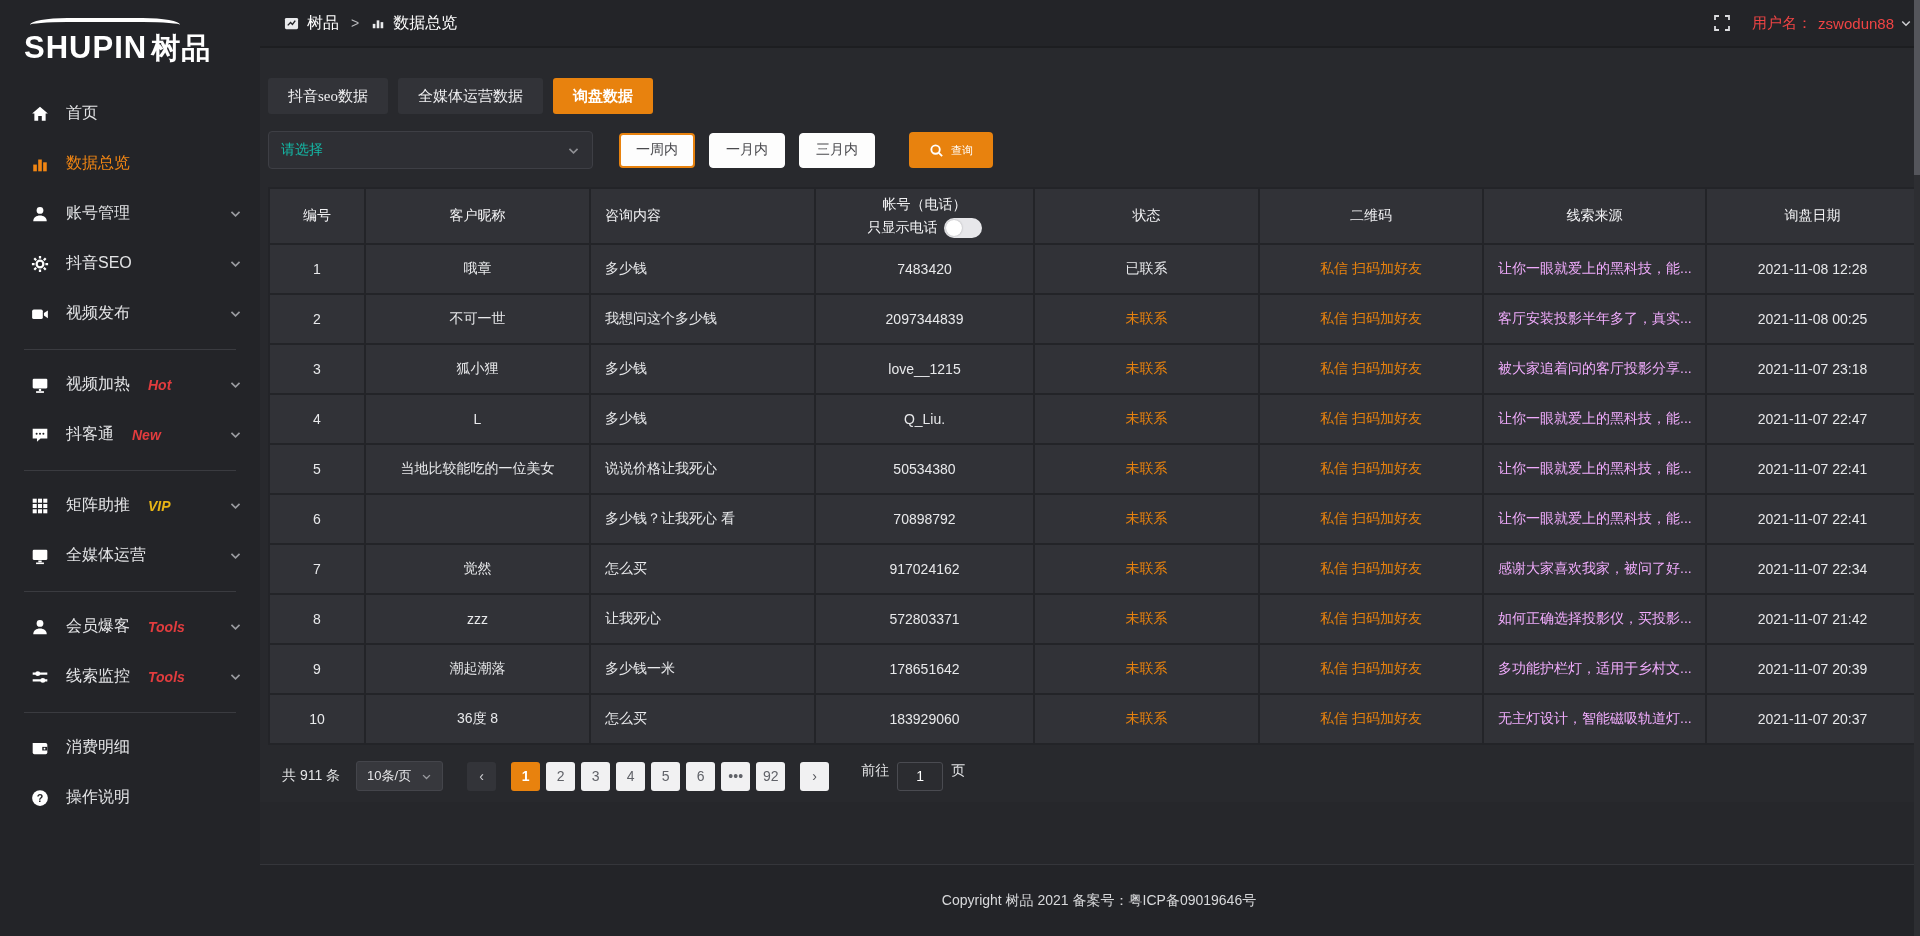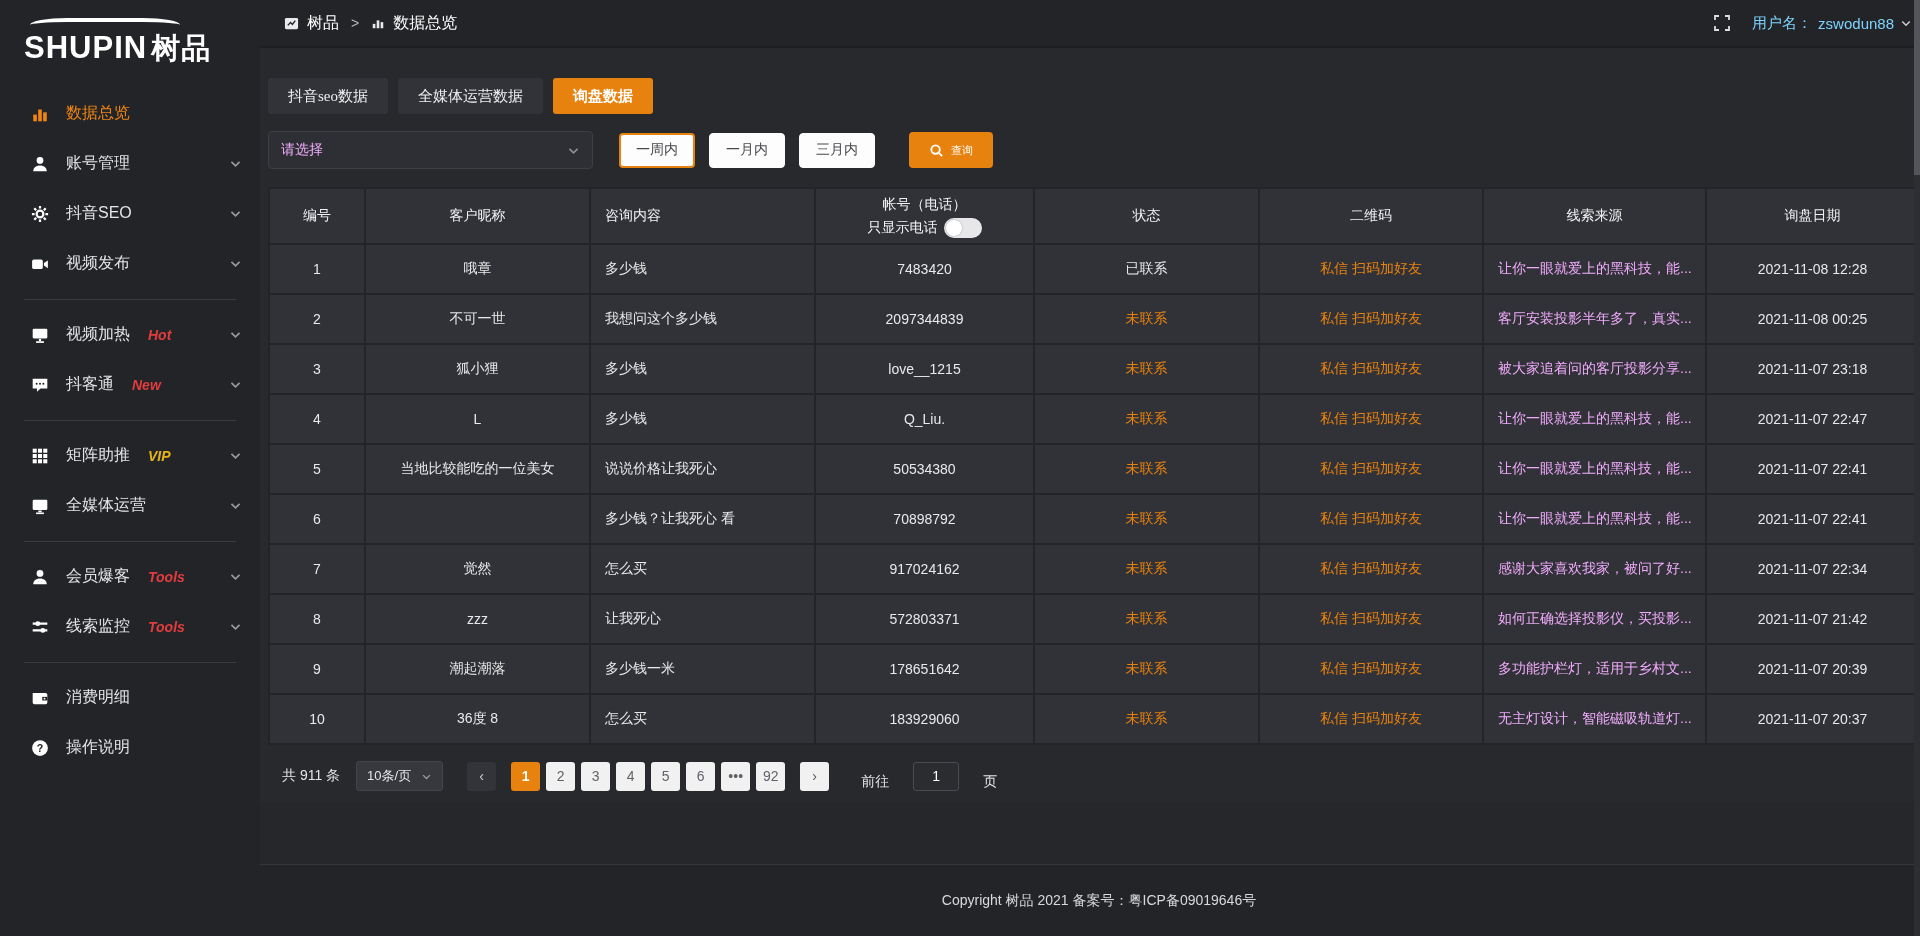--- a/index.html
+++ b/index.html
@@ -28,33 +28,33 @@
   .side-divider { height:1px; background:#3a3b40; margin:10px 24px; }
 
   
   .main { flex:1; display:flex; flex-direction:column; height:100%; }
   .topbar { height:48px; background:#232428; border-bottom:2px solid #1d1e21; display:flex; align-items:center; padding:0 26px 0 24px; }
   .breadcrumb { display:flex; align-items:center; gap:8px; font-size:16px; color:#fff; }
   .breadcrumb .bc-icon { display:inline-flex; color:#e9eaec; }
   .breadcrumb .bc-sep { color:#b9babd; font-size:14px; margin:0 4px; }
   .topbar-right { margin-left:auto; display:flex; align-items:center; gap:22px; }
   .fs-icon { display:inline-flex; color:#dcdde0; cursor:pointer; }
-  .user-box { display:flex; align-items:center; gap:6px; font-size:15px; color:#7dd3fc; cursor:pointer; }
+  .user-box { display:flex; align-items:center; gap:6px; font-size:15px; color:#ef4444; cursor:pointer; }
   .user-box .u-caret { display:inline-flex; color:#cfcfd3; }
 
   .content { flex:1; background:#28292d; padding:0 18px 0 8px; }
 
   
   .tabs { display:flex; gap:10px; margin-top:30px; }
   .tab { height:36px; padding:0 20px; border:none; border-radius:3px; background:#323338; color:#f0f0f2; font-size:15px; cursor:pointer; font-family:Liberation Serif, serif; }
   .tab.active { background:#e8820e; color:#fff; font-weight:700; }
 
   
   .filterbar { display:flex; align-items:center; margin-top:17px; gap:12px; }
-  .select { width:325px; height:38px; background:#2e2f34; border:1px solid #3e3f45; border-radius:4px; display:flex; align-items:center; padding:0 12px; color:#f0abfc; font-size:14px; cursor:pointer; }
+  .select { width:325px; height:38px; background:#2e2f34; border:1px solid #3e3f45; border-radius:4px; display:flex; align-items:center; padding:0 12px; color:#14b8a6; font-size:14px; cursor:pointer; }
   .select .sel-caret { margin-left:auto; color:#8f9094; display:inline-flex; }
   .range-group { display:flex; gap:14px; margin-left:14px; }
   .range-btn { height:35px; width:76px; background:#fdfdfd; color:#4a4a4e; font-size:14px; border:1px solid #fdfdfd; border-radius:4px; cursor:pointer; font-family:inherit; }
   .range-btn.active { border:2px solid #e8820e; }
   .query-btn { height:36px; padding:0 20px; margin-left:22px; background:#e8820e; color:#fff; border:none; border-radius:4px; font-size:11px; cursor:pointer; display:flex; align-items:center; gap:7px; font-family:inherit; }
   .query-btn svg { width:15px; height:15px; }
 
   
   table { width:100%; border-collapse:separate; border-spacing:2px; margin-top:18px; table-layout:fixed; background:#232428; }
   th, td { background:#313237; overflow:hidden; white-space:nowrap; text-overflow:ellipsis; }
@@ -72,21 +72,21 @@
   
   .pagination { display:flex; align-items:center; margin-top:16px; padding-left:14px; gap:8px; font-size:14px; color:#e3e4e6; }
   .pg-total { margin-right:8px; }
   .pg-size { height:30px; background:#37383d; border:1px solid #44454b; border-radius:3px; display:flex; align-items:center; gap:10px; padding:0 10px; font-size:13px; color:#e6e6e8; cursor:pointer; margin-right:16px; }
   .pg-size .sel-caret { color:#9a9ba0; display:inline-flex; }
   .pg-arrow, .pg { min-width:29px; height:29px; border-radius:3px; border:none; font-size:14px; cursor:pointer; font-family:inherit; padding:0 6px; }
   .pg-arrow.prev { background:#333439; color:#cfcfd3; margin-right:4px; }
   .pg-arrow.next { background:#f1f1f2; color:#55565b; margin-left:4px; }
   .pg { background:#f1f1f2; color:#606268; margin:0 3px; }
   .pg.active { background:#e8820e; color:#fff; font-weight:700; }
-  .pg-goto { display:flex; align-items:flex-end; gap:24px; margin-left:24px; }
+  .pg-goto { display:flex; align-items:flex-start; gap:8px; margin-left:24px; }
   .pg-input { width:46px; height:29px; background:#2b2c30; border:1px solid #4a4b51; border-radius:3px; color:#fff; text-align:center; font-size:14px; font-family:inherit; }
 
   
   .footer { height:72px; background:#232428; border-top:1px solid #35363b; display:flex; align-items:center; justify-content:center; font-size:14px; color:#d8d9db; margin-top:62px; }
 
   
   .scrollbar { position:absolute; right:0; top:0; width:6px; height:100%; background:#2d2e32; }
   .scrollbar .thumb { width:100%; height:175px; background:#54555b; }
 </style>
 </head>
@@ -95,20 +95,29 @@
 <div class="app">
 
   <aside class="sidebar">
     <div class="logo">
       <div class="logo-arc"></div>
       <div class="logo-text">
         <span>SHUPIN</span><span class="zh">树品</span>
       </div>
     </div>
     <nav class="side-nav" id="side-nav">
+        <div class="side-item">
+    <span class="s-icon">
+            <svg viewBox="0 0 16 16" fill="currentColor" width="18" height="18">
+              <path d="M8 1.5L15 7.5h-2v6.5h-3.4v-4.2H6.4v4.2H3V7.5H1z"></path>
+            </svg>
+          </span>
+    <span class="s-label">首页</span>
+
+  </div>
         <div class="side-item active">
     <span class="s-icon">
             <svg viewBox="0 0 16 16" fill="currentColor" width="18" height="18">
               <rect x="2" y="8.5" width="3.2" height="6"></rect>
               <rect x="6.4" y="4" width="3.2" height="10.5"></rect>
               <rect x="10.8" y="6.5" width="3.2" height="8"></rect>
             </svg>
           </span>
     <span class="s-label">数据总览</span>
 

